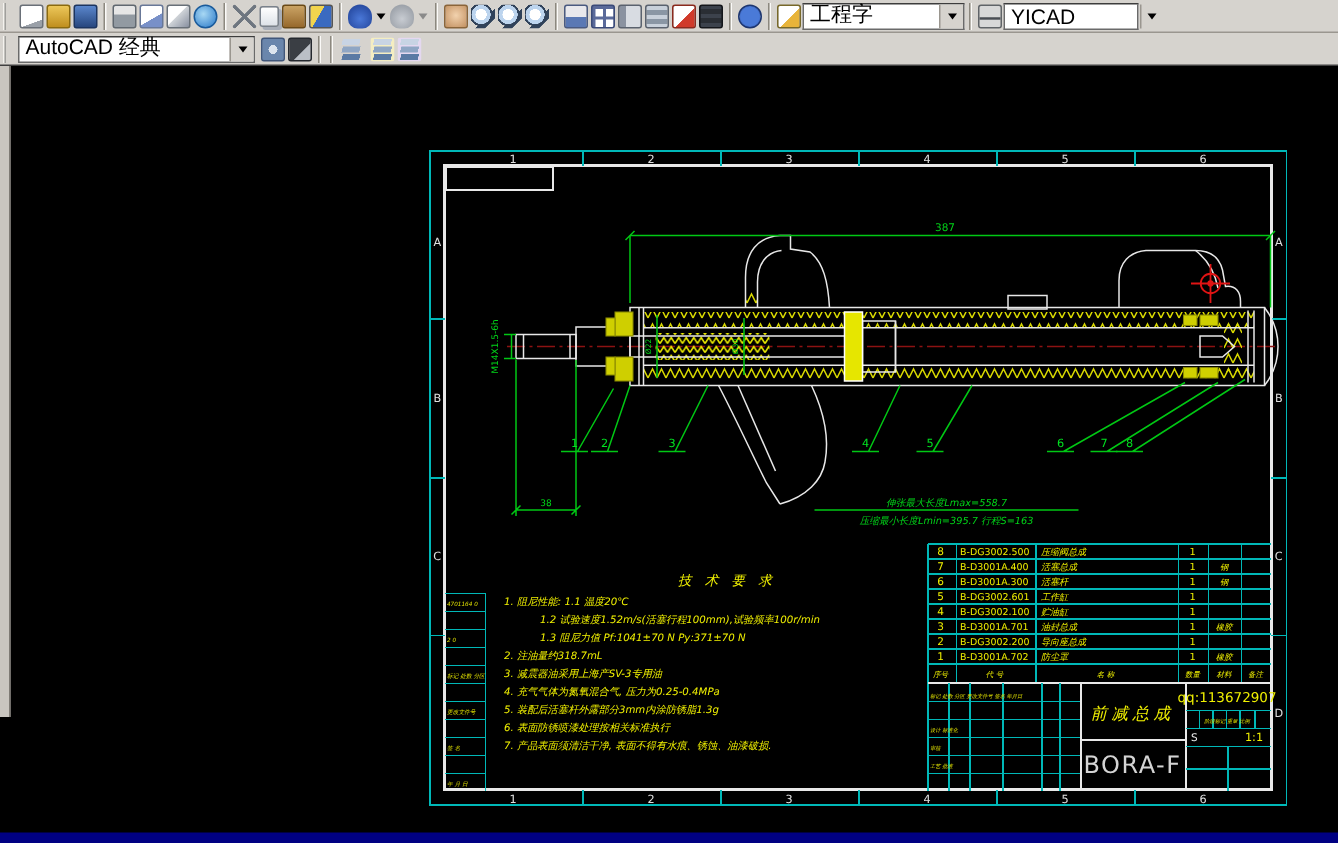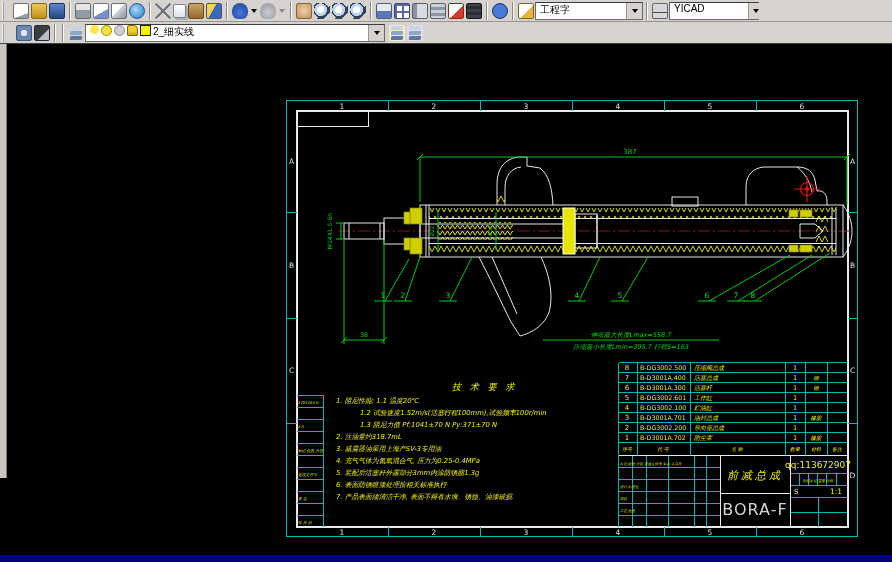--- a/index.html
+++ b/index.html
@@ -47,21 +47,21 @@
   .i-dimstyle{background:linear-gradient(0deg,#d8d8d8 35%,#4a4e54 36%,#4a4e54 45%,#d8d8d8 46%);border:1px solid #606468;}
   .i-gear{background:radial-gradient(circle at 50% 50%,#dce4ee 30%,#6a86ac 31%);border:1px solid #41577a;background-color:#8ea6c6;}
   .i-dark{background:linear-gradient(135deg,#3a3e44 60%,#babfc6 61%);border:1px solid #24282e;}
   .i-layers,.i-laymk,.i-layprev{background:
       linear-gradient(105deg,transparent 15%,#c8d4e4 16%,#c8d4e4 84%,transparent 85%) 0 1px/16px 4px no-repeat,
       linear-gradient(105deg,transparent 15%,#8fa6c4 16%,#8fa6c4 84%,transparent 85%) 0 6px/16px 4px no-repeat,
       linear-gradient(105deg,transparent 15%,#5a7aa4 16%,#5a7aa4 84%,transparent 85%) 0 11px/16px 4px no-repeat;}
   .i-laymk{background-color:#f4edc2;}
   .i-layprev{background-color:#e4d8f0;}
   .combo{background:#fff;border:1px solid #6a6a6a;border-top-color:#3c3c3c;height:18px;
-         display:flex;align-items:flex-start;font-size:10px;color:#000;padding-left:4px;box-sizing:border-box;flex:none;}
+         display:flex;align-items:flex-end;font-size:14px;color:#000;padding-left:4px;box-sizing:border-box;flex:none;}
   .combo .arr{margin-left:auto;width:15px;height:16px;background:#d6d3ce;border-left:1px solid #9a968f;
          display:flex;align-items:center;justify-content:center;flex:none;}
   .tri{width:0;height:0;border-left:3px solid transparent;border-right:3px solid transparent;border-top:4px solid #000;}
   .mini{width:9px;height:9px;margin-right:2px;flex:none;}
   .m-bulb{background:radial-gradient(circle at 50% 40%,#ffe84a 70%,#b89a10);border-radius:50%;}
   .m-sun{background:#f4e03a;border:1px solid #9a8a10;border-radius:50%;}
   .m-sun2{background:#cfcfcf;border:1px solid #8a8a8a;border-radius:50%;}
   .m-lock{background:linear-gradient(#f4d02a 55%,#c8a418);border:1px solid #8a6a10;border-radius:2px 4px 1px 1px;}
   .m-swatch{background:#f4f400;border:1px solid #1a1a1a;border-radius:0;}
   
@@ -122,36 +122,31 @@
   <div class="combo" style="width:90px;gap:43px;">
     <span>YICAD</span>
     <span class="arr">
         <span class="tri"></span>
       </span>
   </div>
 </div>
 
 <div class="tbrow" id="row2">
   <div class="grip"></div>
-  <div class="ic i-gear" style="margin-left:4px;"></div>
-  <div class="ic i-dark"></div>
-  <div class="tbsep"></div>
-  <div class="tbsep"></div>
-  <div class="ic i-layers"></div>
-  <div class="combo" style="width:300px;">
-    <span class="mini m-bulb"></span>
-    <span class="mini m-sun"></span>
-    <span class="mini m-sun2"></span>
-    <span class="mini m-lock"></span>
-    <span class="mini m-swatch"></span>
-    <span>2_细实线</span>
+  <div class="combo" style="width:158px;">
+    <span>AutoCAD 经典</span>
     <span class="arr">
         <span class="tri"></span>
       </span>
   </div>
+  <div class="ic i-gear" style="margin-left:4px;"></div>
+  <div class="ic i-dark"></div>
+  <div class="tbsep"></div>
+  <div class="tbsep"></div>
+  <div class="ic i-layers"></div>
   <div class="ic i-laymk" style="margin-left:4px;"></div>
   <div class="ic i-layprev"></div>
 </div>
 
 <div id="canvas"></div>
 <div id="leftstrip"></div>
 
 <svg width="892" height="518" viewBox="0 0 892 518" style="position:absolute;top:44px;left:0;">
   <defs>
     <pattern id="zz" width="6" height="10" patternUnits="userSpaceOnUse">

